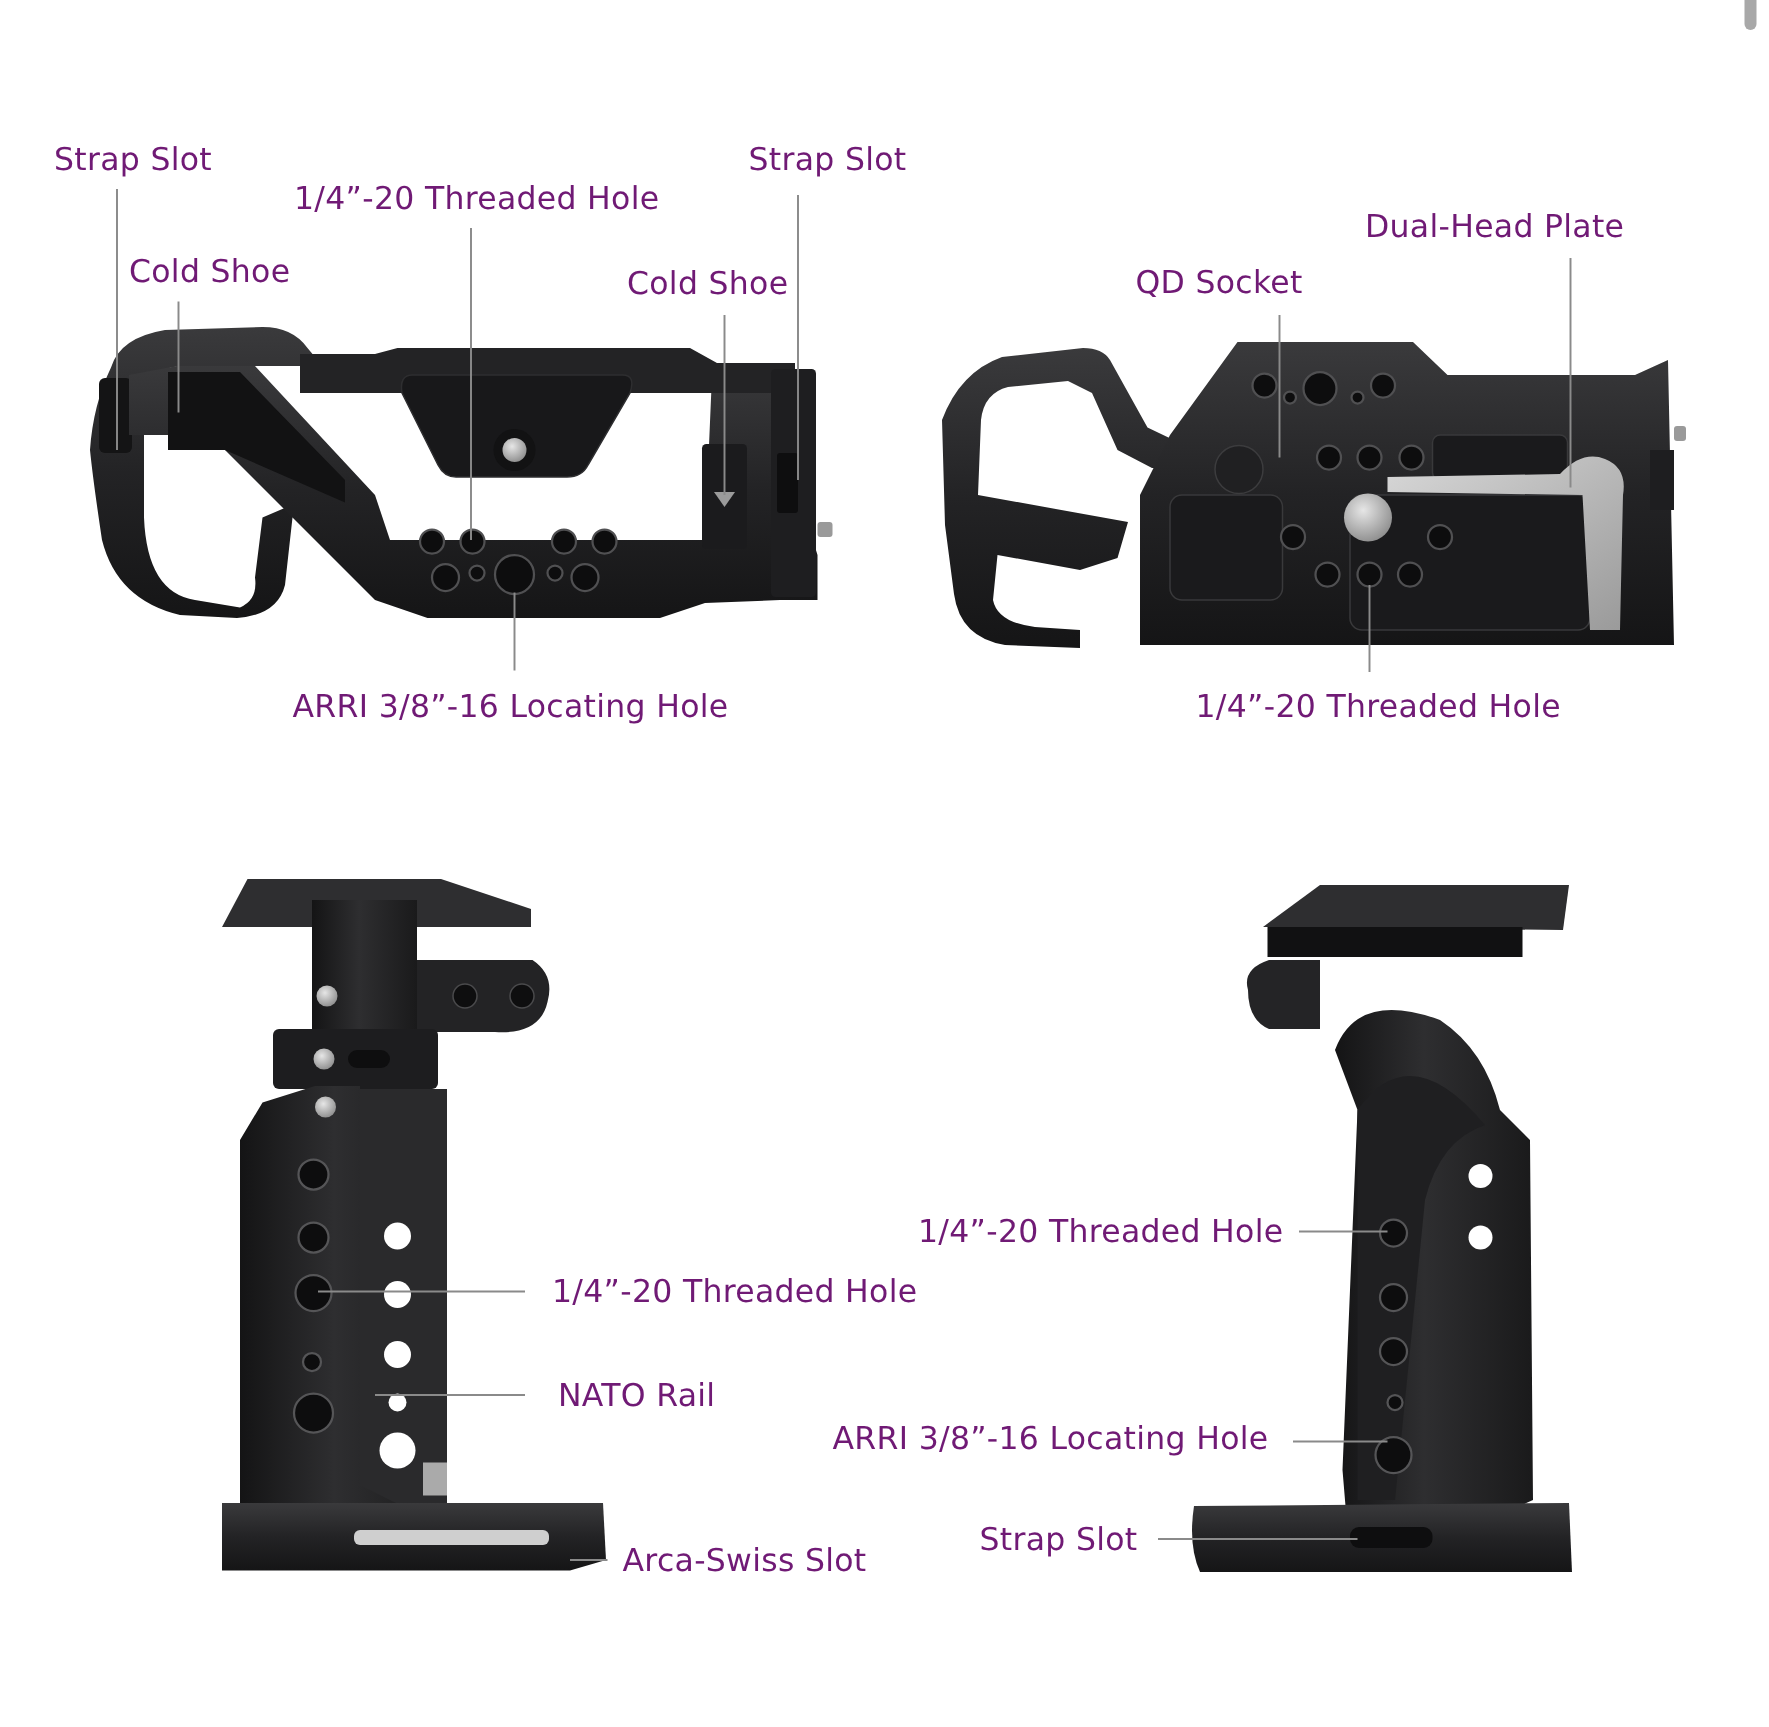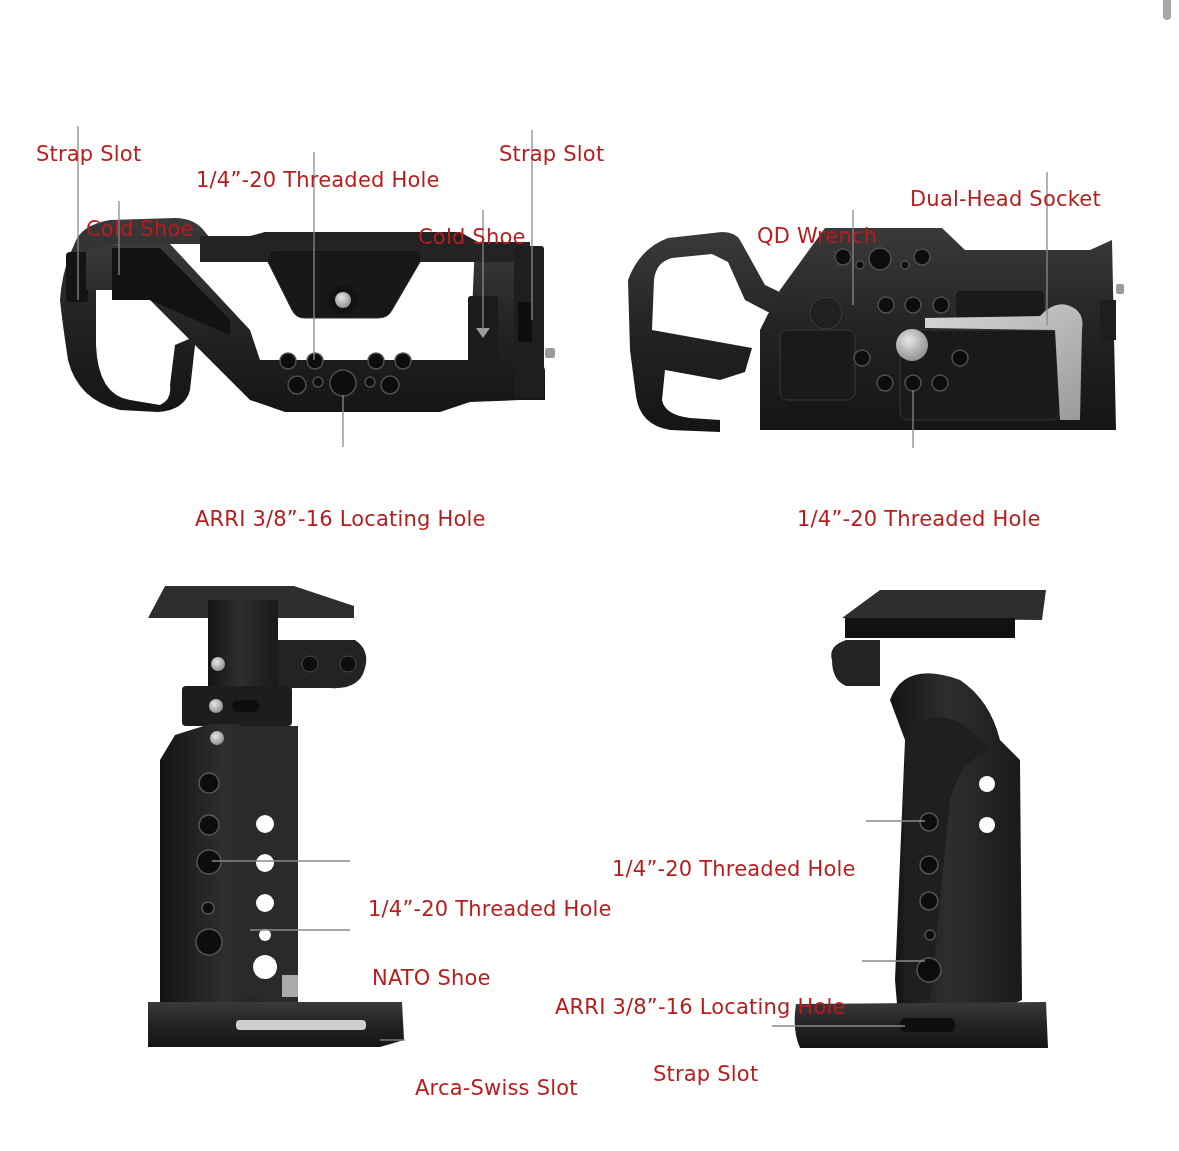--- a/index.html
+++ b/index.html
@@ -1,17 +1,17 @@
 <!DOCTYPE html>
 <html><head>
 <meta charset="utf-8">
 <style>
   html,body{margin:0;padding:0;background:#ffffff;}
   body{width:1179px;height:1151px;position:relative;overflow:hidden;font-family:"DejaVu Sans","Liberation Sans",sans-serif;}
-  .label{position:absolute;color:#b91c1c;font-size:21px;white-space:nowrap;letter-spacing:0.2px;line-height:1;margin-top:48px;}
+  .label{position:absolute;color:#701a75;font-size:21px;white-space:nowrap;letter-spacing:0.2px;line-height:1;}
   .scroll-thumb{position:absolute;right:8px;top:0;width:8px;height:20px;background:#a8a8a8;border-radius:0 0 4px 4px;}
   svg.art{position:absolute;left:0;top:0;}
 </style>
 </head>
 <body>
 
 <div class="scroll-thumb"></div>
 
 <svg class="art" width="1179" height="1151" viewBox="0 0 1179 1151">
   <defs>
@@ -171,23 +171,23 @@
   </g>
 </svg>
 
 <div class="label" style="left:36px;top:96px;">Strap Slot</div>
 <div class="label" style="left:196px;top:122px;">1/4”-20 Threaded Hole</div>
 <div class="label" style="left:499px;top:96px;">Strap Slot</div>
 <div class="label" style="left:86px;top:171px;">Cold Shoe</div>
 <div class="label" style="left:418px;top:179px;">Cold Shoe</div>
 <div class="label" style="left:195px;top:461px;">ARRI 3/8”-16 Locating Hole</div>
 
-<div class="label" style="left:757px;top:178px;">QD Wrench</div>
-<div class="label" style="left:910px;top:141px;">Dual-Head Socket</div>
+<div class="label" style="left:757px;top:178px;">QD Socket</div>
+<div class="label" style="left:910px;top:141px;">Dual-Head Plate</div>
 <div class="label" style="left:797px;top:461px;">1/4”-20 Threaded Hole</div>
 
 <div class="label" style="left:368px;top:851px;">1/4”-20 Threaded Hole</div>
-<div class="label" style="left:372px;top:920px;">NATO Shoe</div>
+<div class="label" style="left:372px;top:920px;">NATO Rail</div>
 <div class="label" style="left:415px;top:1030px;">Arca-Swiss Slot</div>
 
 <div class="label" style="left:612px;top:811px;">1/4”-20 Threaded Hole</div>
 <div class="label" style="left:555px;top:949px;">ARRI 3/8”-16 Locating Hole</div>
 <div class="label" style="left:653px;top:1016px;">Strap Slot</div>
 
 </body></html>

